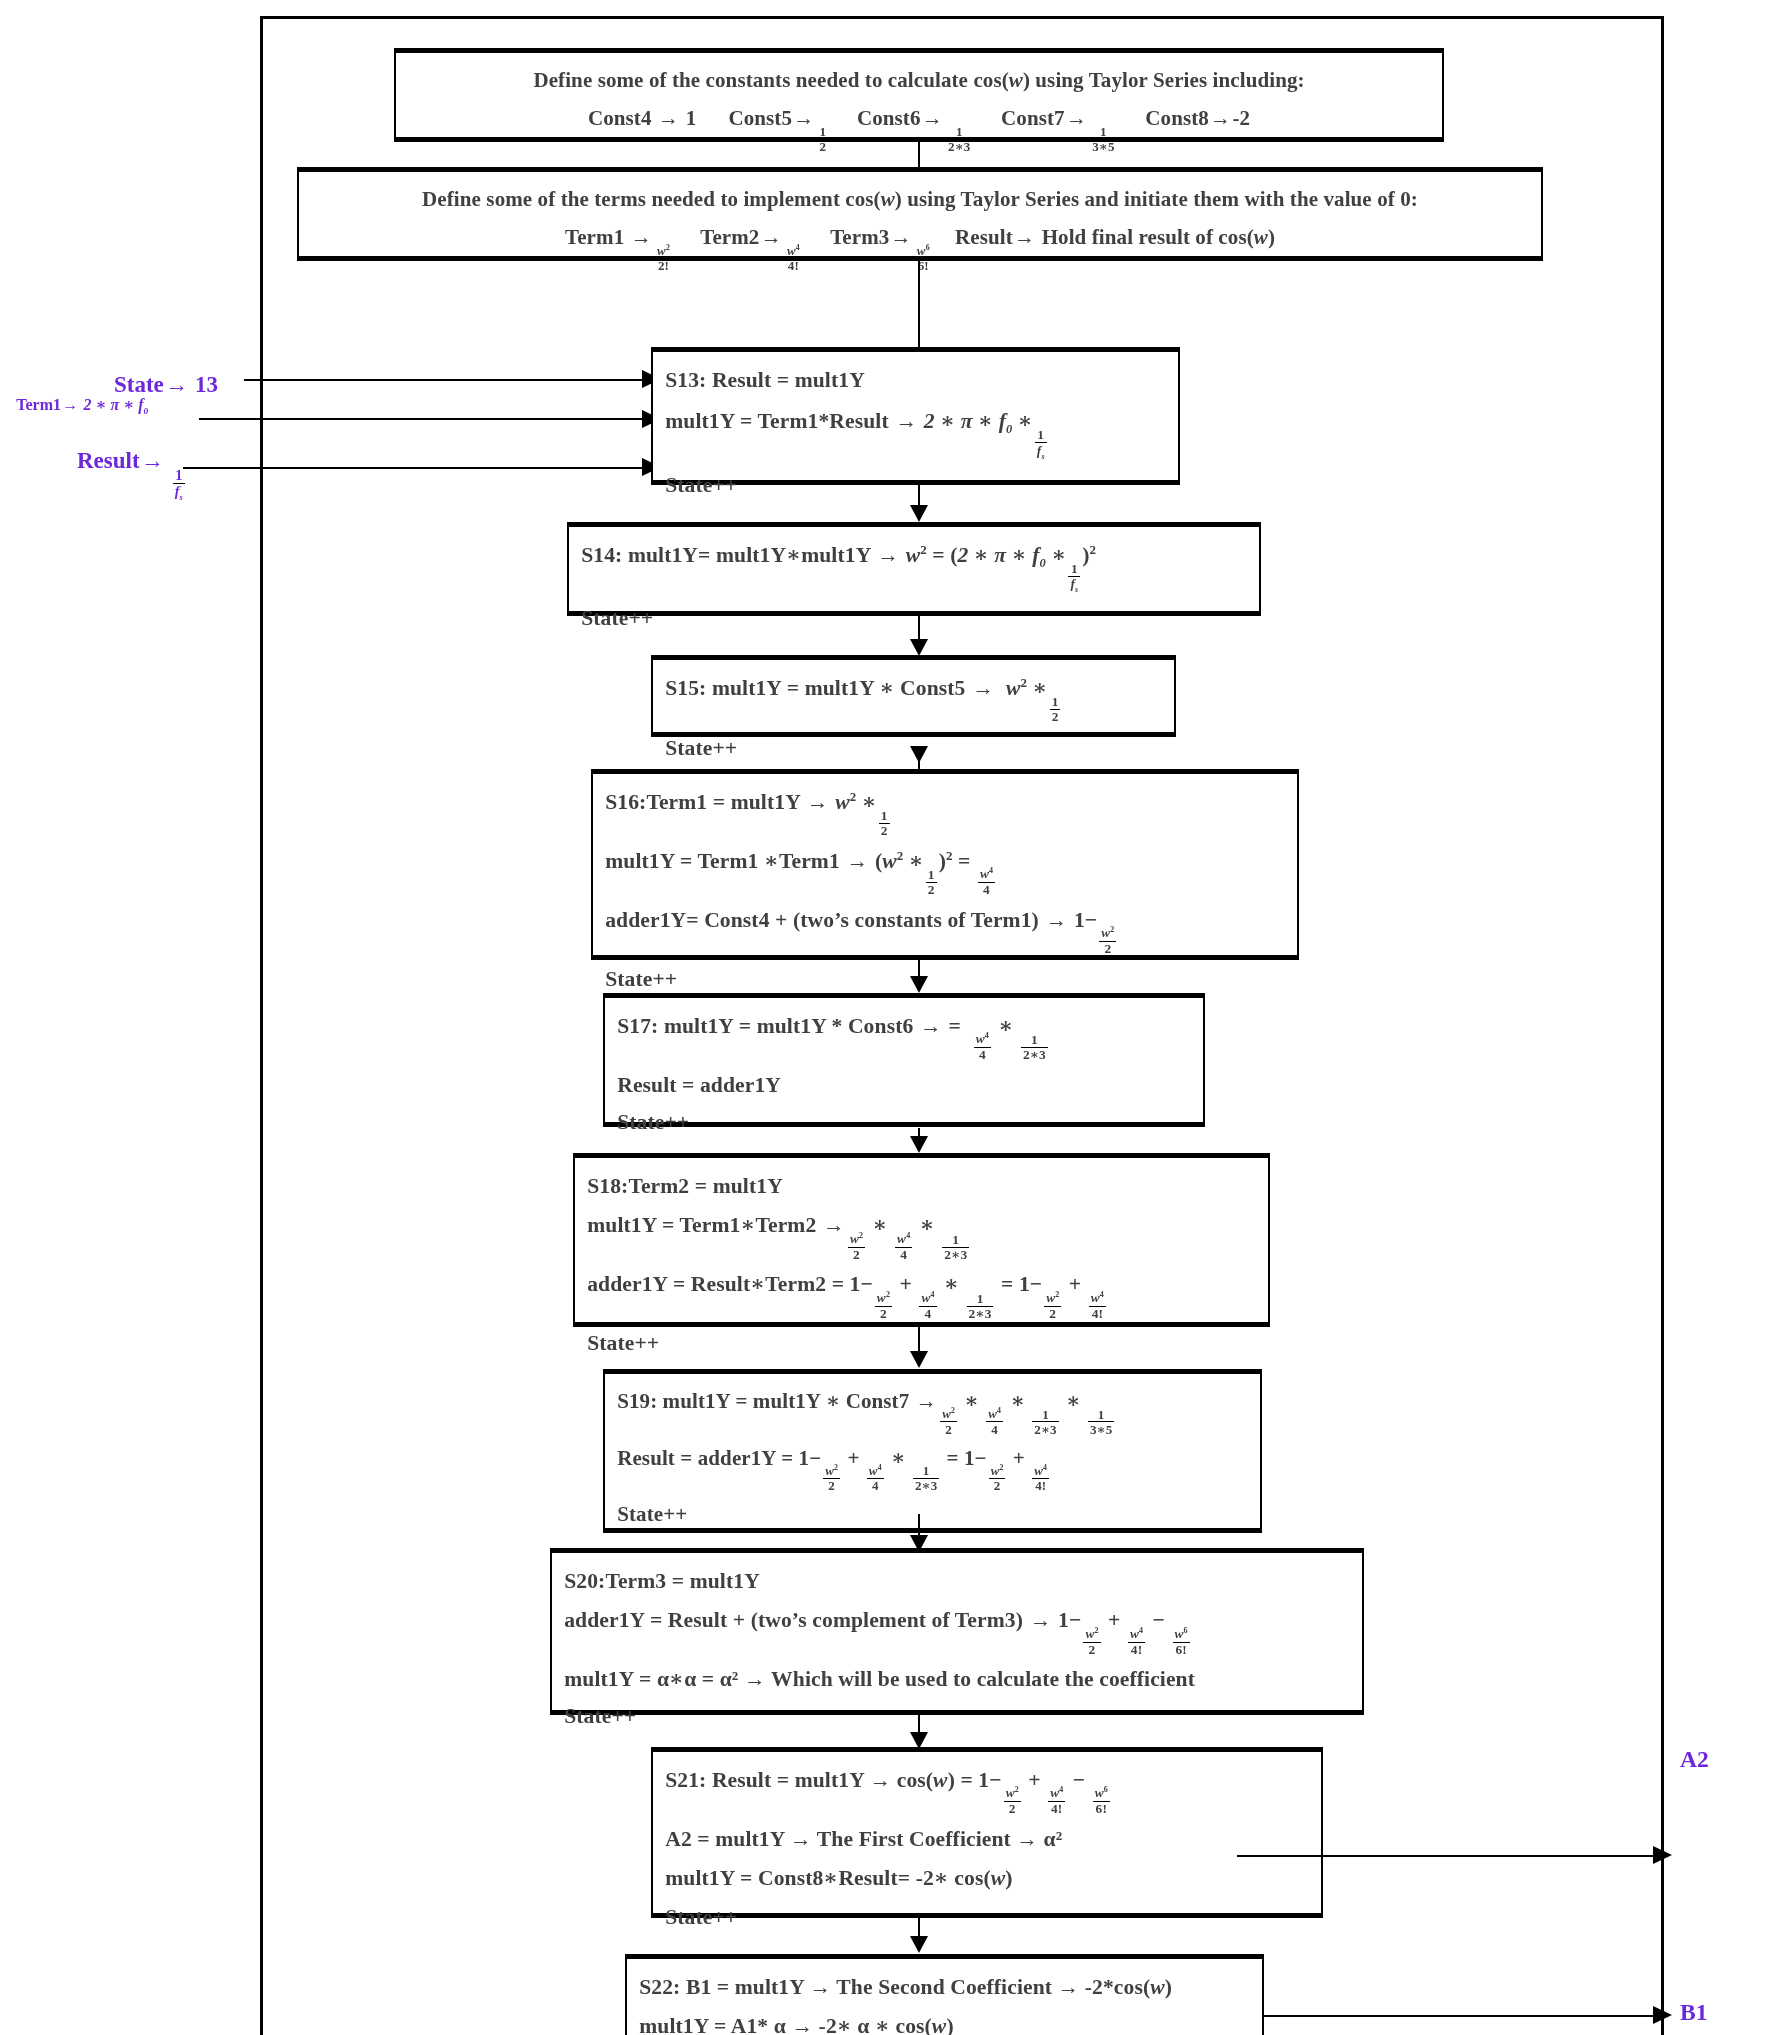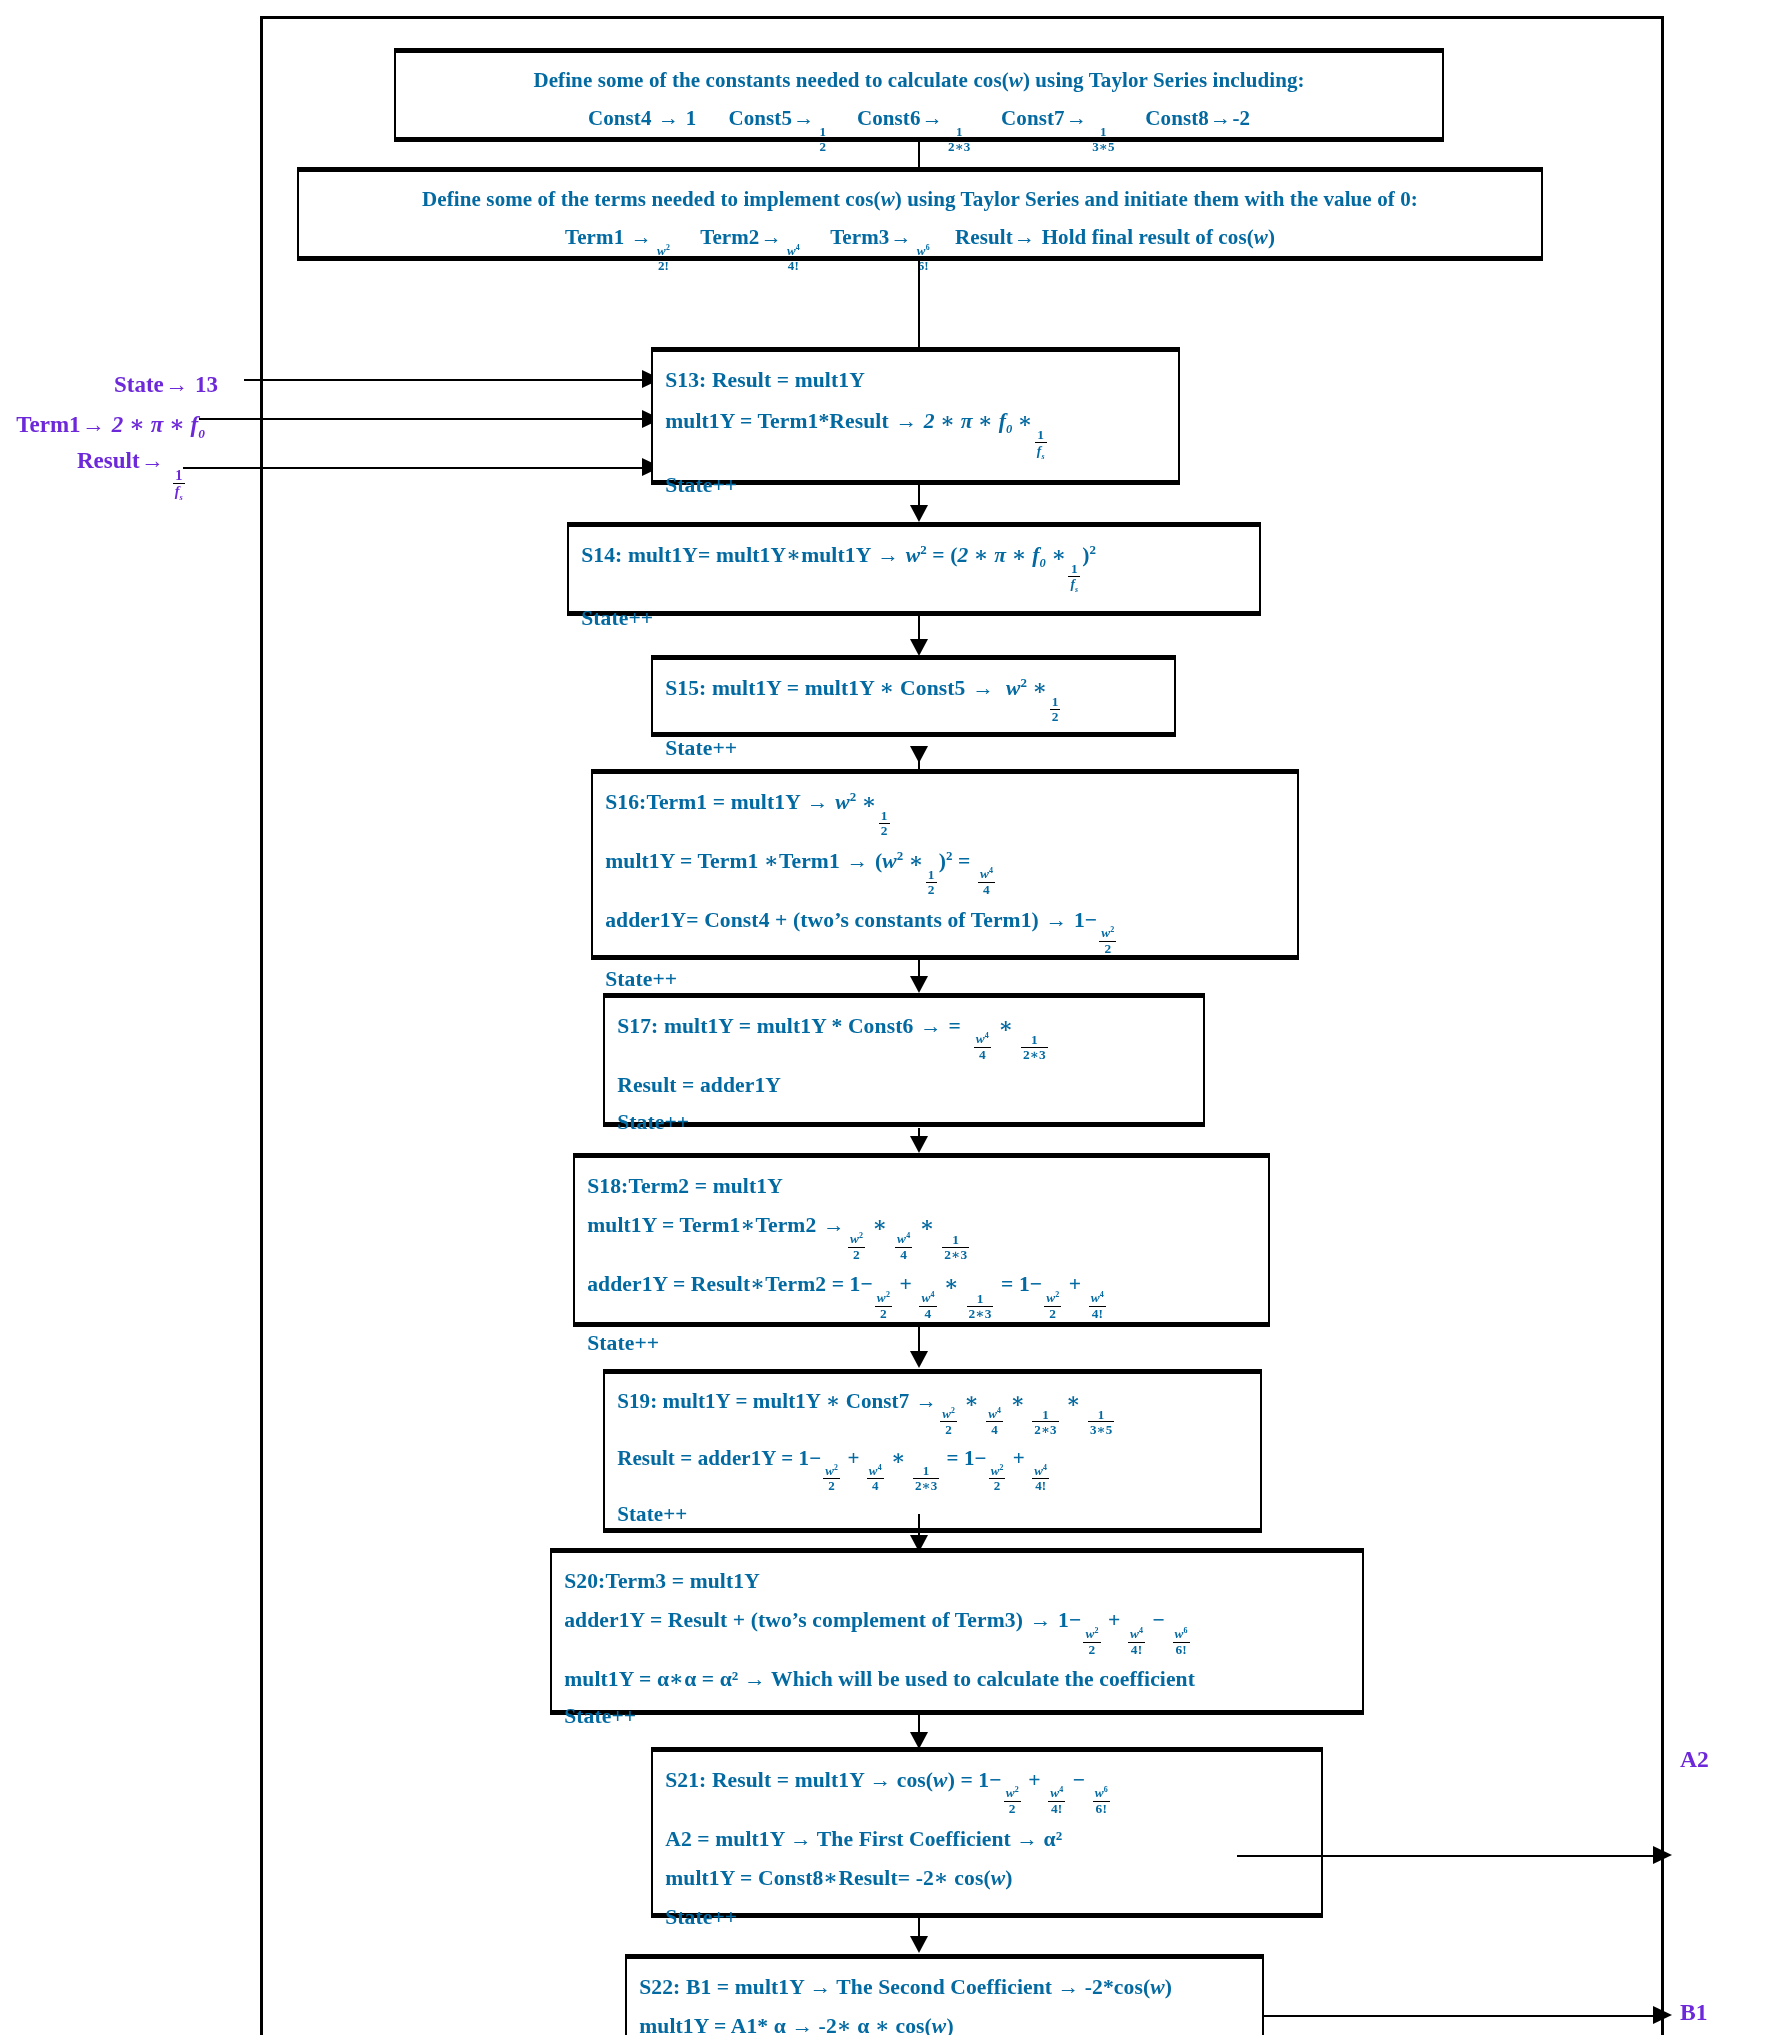--- a/index.html
+++ b/index.html
@@ -6,21 +6,21 @@
   body{font-family:"Liberation Serif","DejaVu Serif",serif;}
   #page{position:relative;width:1785px;height:2283px;background:#fff;overflow:hidden;}
 
   
   .outer-frame{position:absolute;left:260px;top:15.5px;width:1404px;height:2251px;
                border:3.7px solid #000;box-sizing:border-box;background:#fff;}
 
   
   .node{position:absolute;background:#fff;border:2px solid #000;box-sizing:border-box;
         border-top-width:5.7px;border-bottom-width:5.7px;padding:10.6px 12.2px;}
-  .node .ln{display:block;font-weight:bold;color:#0369a1;line-height:1.58;
+  .node .ln{display:block;font-weight:bold;color:#404040;line-height:1.58;
             white-space:nowrap;letter-spacing:0.1px;}
   .node.center .ln{text-align:center;}
 
   
   .frac{display:inline-flex;flex-direction:column;vertical-align:-0.52em;
         text-align:center;line-height:1.02;margin:0 2px;}
   .frac .num{font-size:.62em;border-bottom:1.2px solid #000;padding:0 2px 0.4px 2px;}
   .frac .den{font-size:.62em;padding:0.4px 2px 0 2px;}
   sup{font-size:.6em;vertical-align:super;}
   sub{font-size:.58em;vertical-align:sub;}
@@ -41,21 +41,21 @@
 </head>
 <body>
 
 <div id="page">
 
   <div class="outer-frame"></div>
 
   <div class="iolabel" style="left:114px;top:372px;font-size:23px;">
     <span>State</span><span class="arr">→</span> <span>13</span>
   </div>
-  <div class="iolabel" style="left:16.3px;top:410px;font-size:23px;">
+  <div class="iolabel" style="left:16.3px;top:395px;font-size:16px;">
     <span>Term1</span><span class="arr">→</span> <span class="it">2 ∗ π ∗ <span class="it">f</span><sub>0</sub></span>
   </div>
   <div class="iolabel" style="left:77px;top:448px;font-size:23px;">
     <span>Result</span><span class="arr">→</span>
     <span class="frac">
         <span class="num">1</span>
         <span class="den"><span class="it">f<sub>s</sub></span></span>
       </span>
   </div>
 

